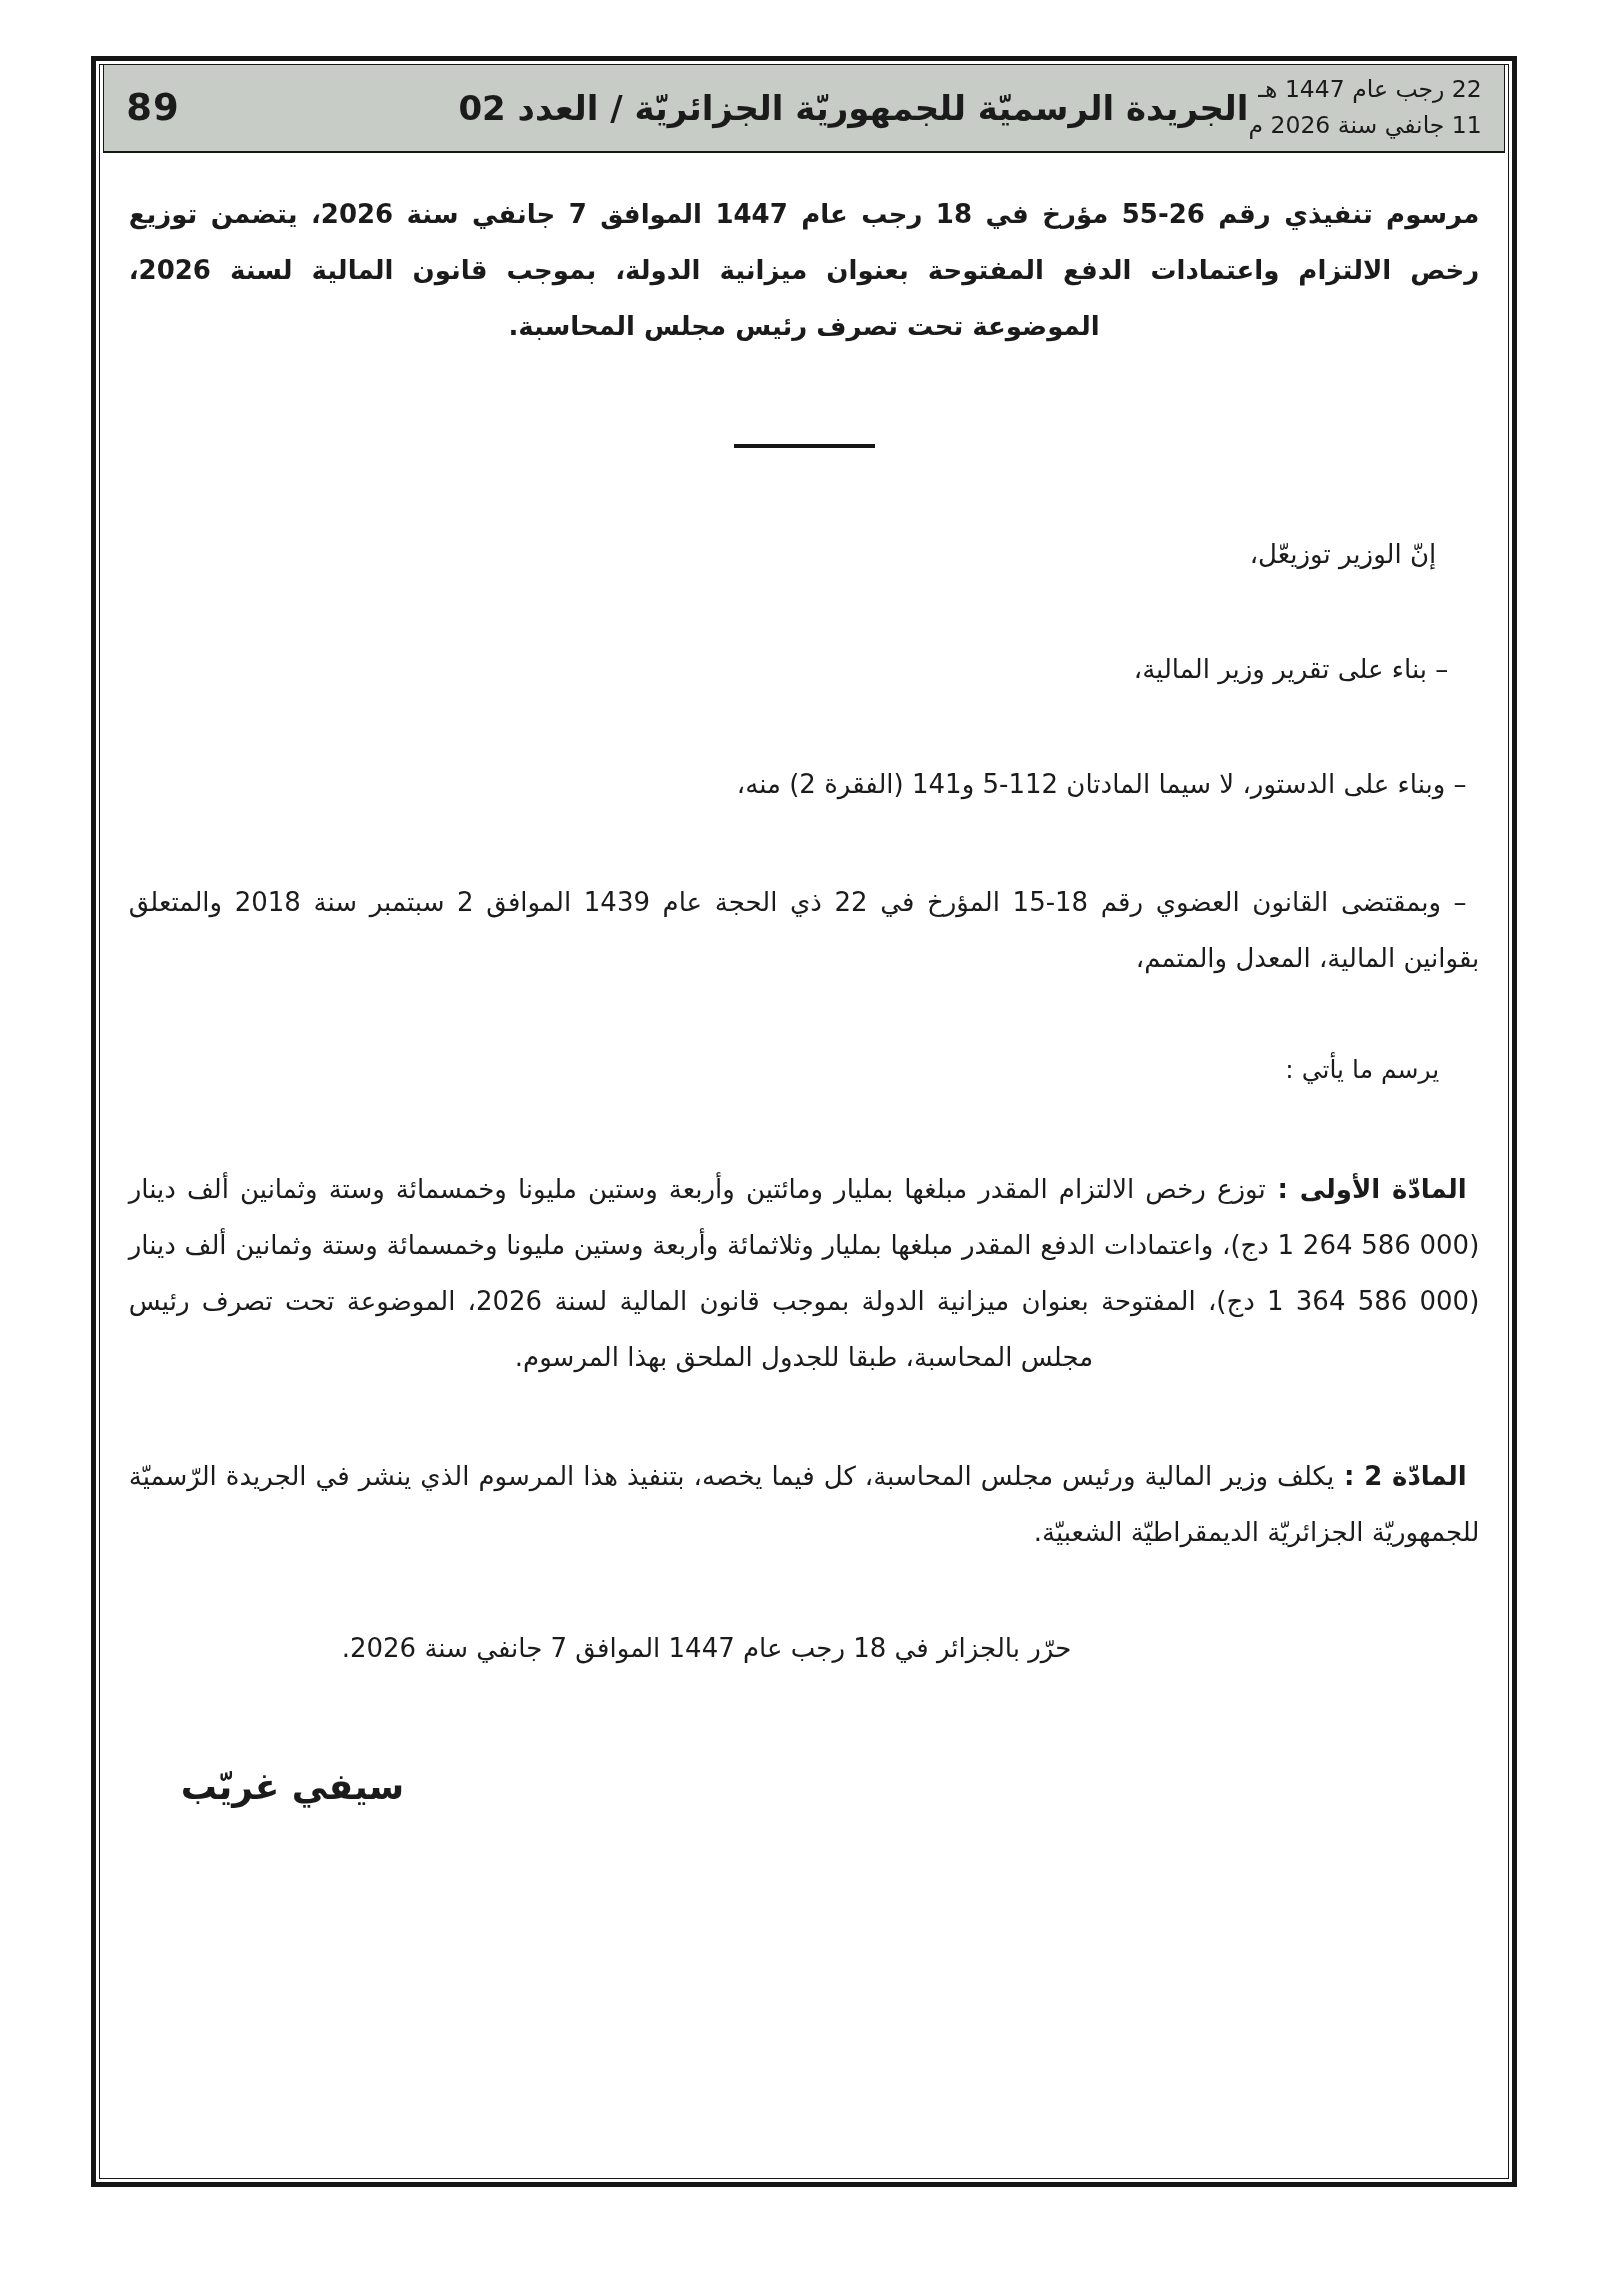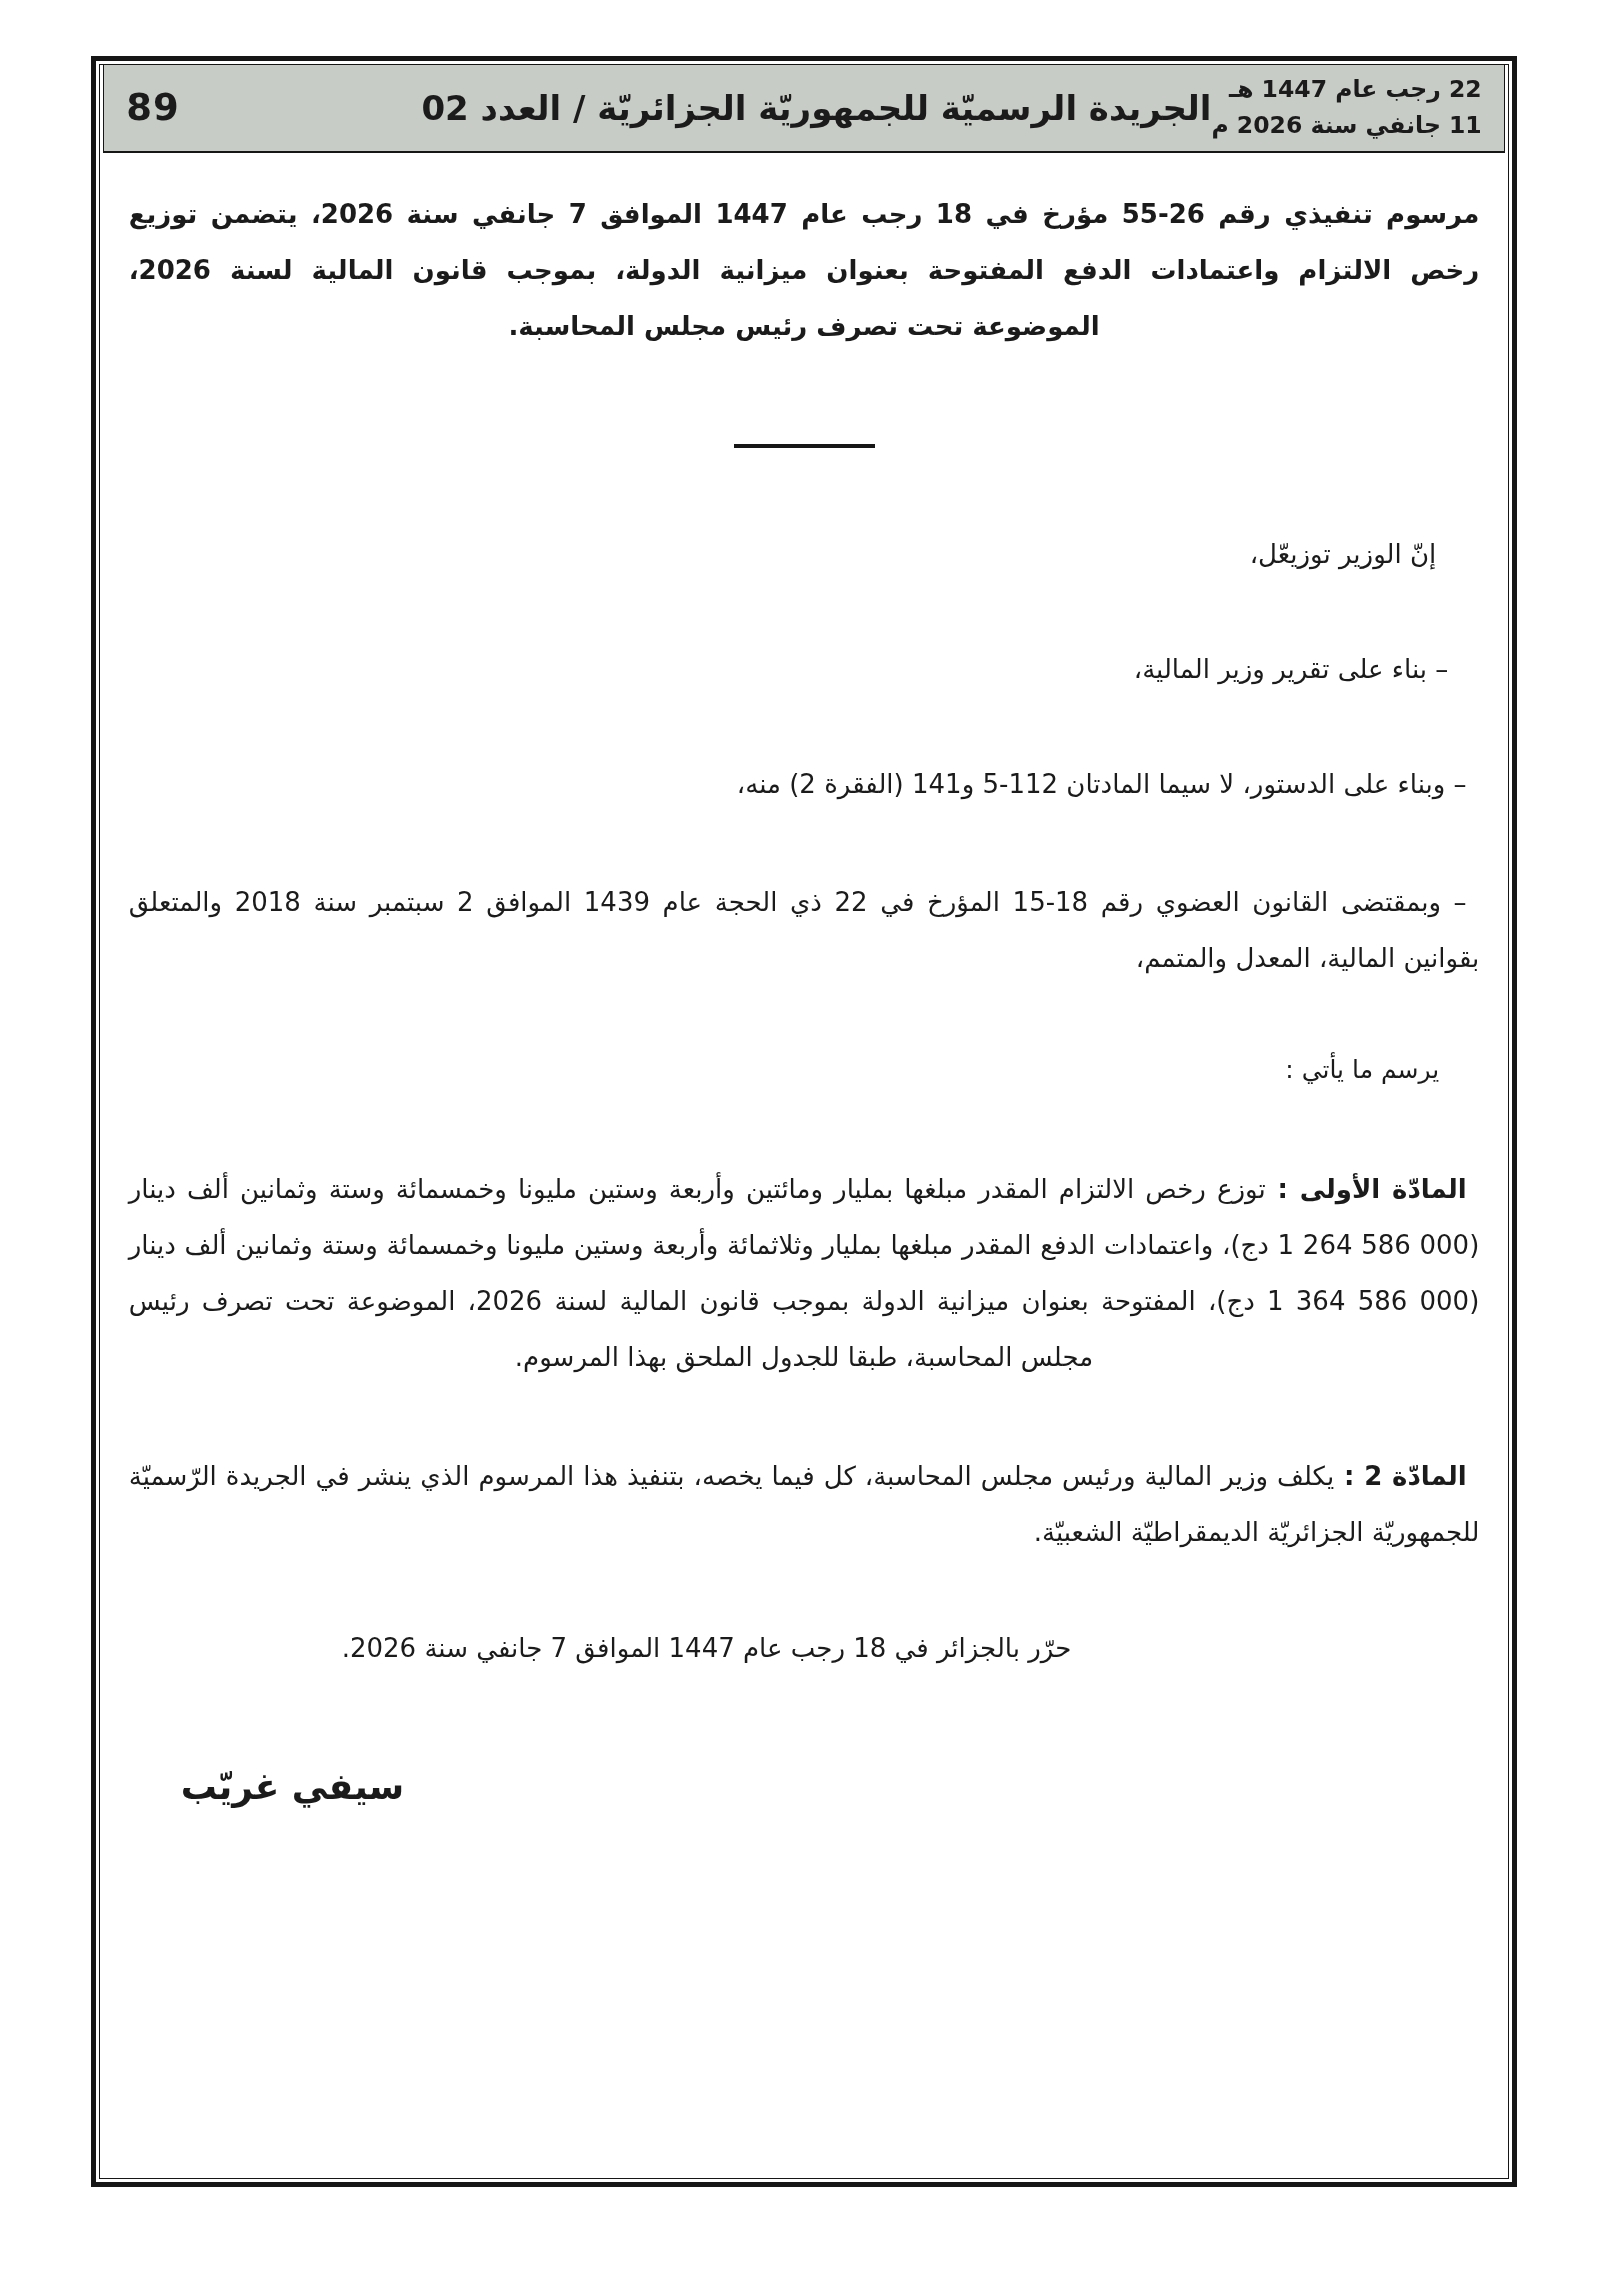--- a/index.html
+++ b/index.html
@@ -47,21 +47,21 @@
     direction: rtl;
     font-weight: bold;
     font-size: 34px;
     white-space: nowrap;
     margin-left: auto;
     padding-left: 23.5px;
   }
   .band .dates {
     direction: rtl;
     text-align: right;
-    font-weight: bold;
+    font-weight: normal;
     font-size: 23.5px;
     line-height: 1.5;
     white-space: nowrap;
   }
   
   .doc-body {
     direction: rtl;
     padding: 0 29px;
     font-size: 26px;
     line-height: 56px;

